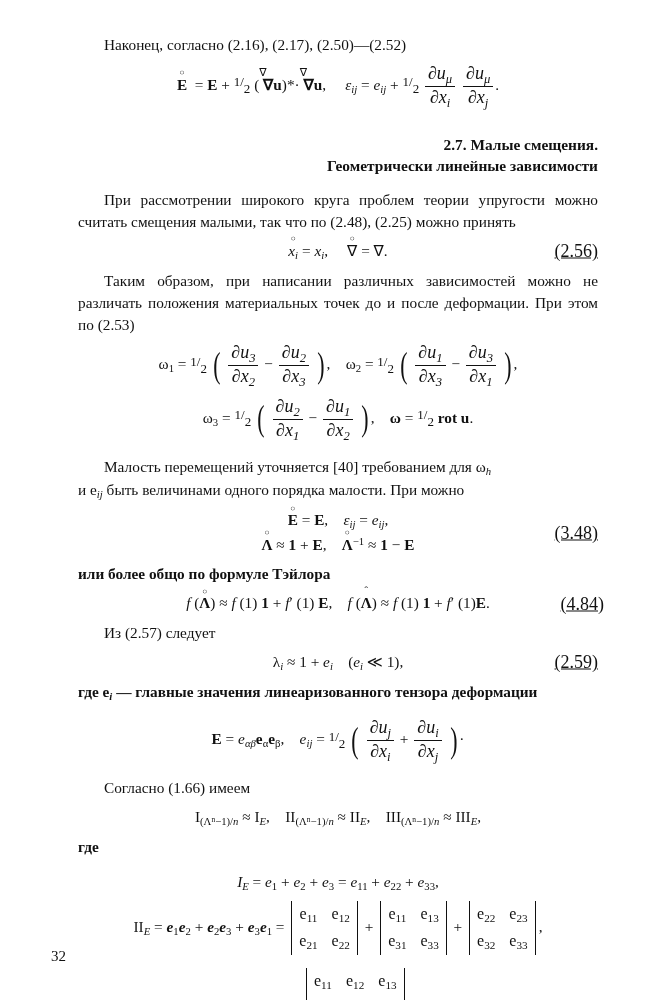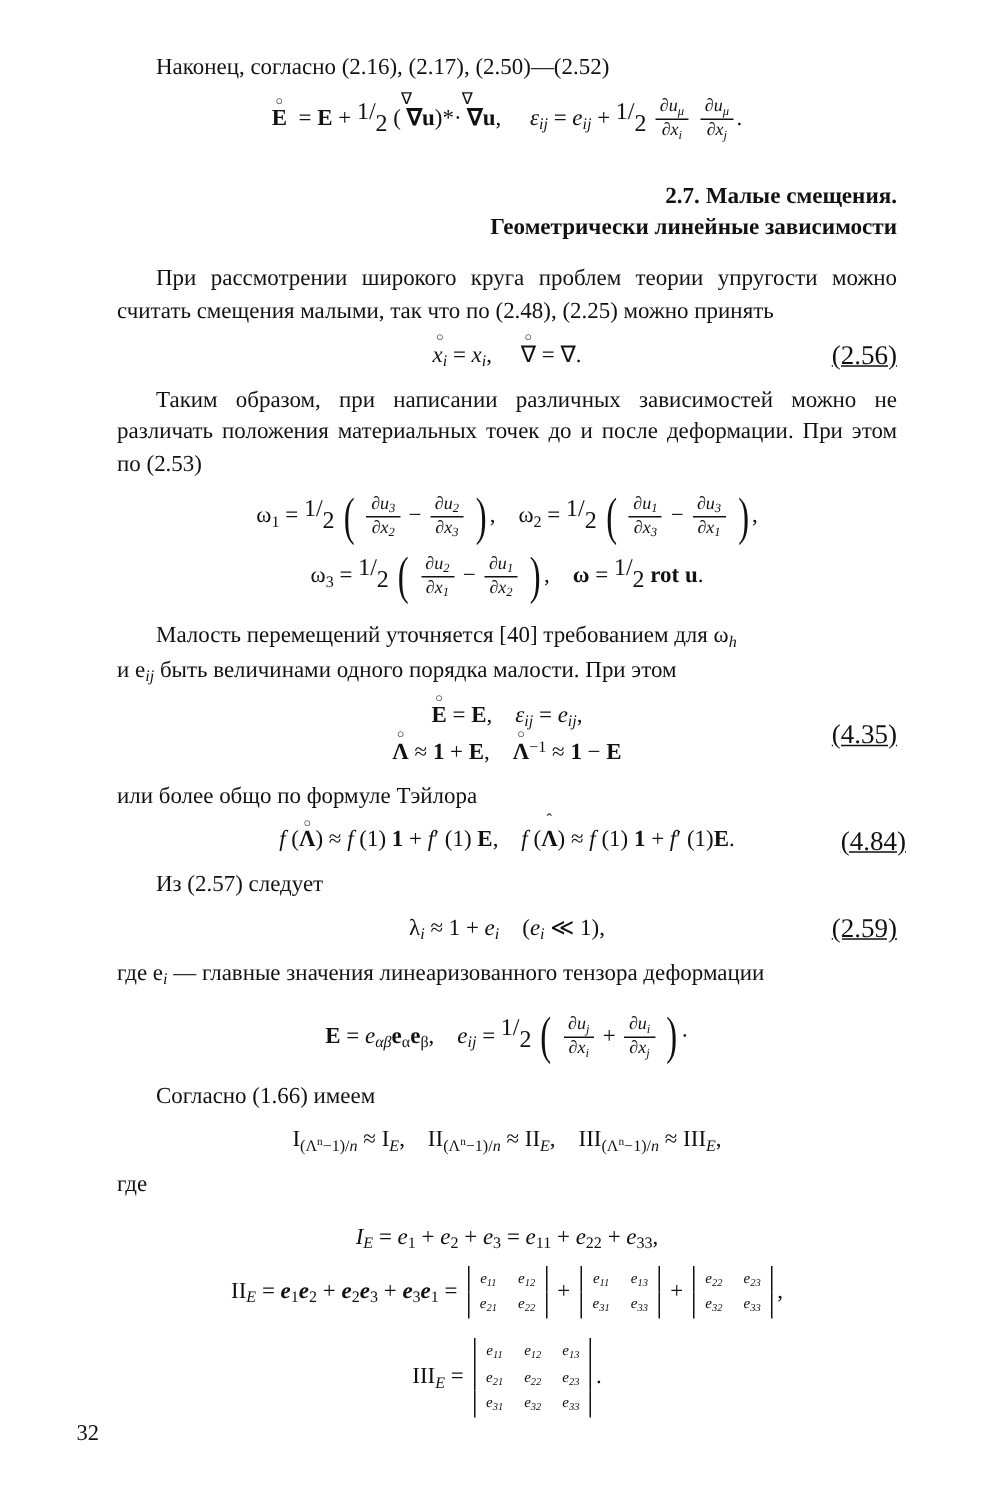--- a/index.html
+++ b/index.html
@@ -28,21 +28,21 @@
     top: 34px;
     width: 520px;
   }
   p.para {
     margin: 0 0 0 0;
     font-size: 15.3px;
     line-height: 1.42;
     text-align: justify;
     text-indent: 26px;
   }
-  p.para.noindent { text-indent: 0; }
+  p.para.noindent { text-indent: 0; font-weight: bold; }
   .sec-title {
     text-align: right;
     font-weight: bold;
     font-size: 15.4px;
     line-height: 1.33;
     margin: 0;
   }
   .eq-block {
     position: relative;
     text-align: center;
@@ -62,29 +62,29 @@
   .spacer-xl { height: 26px; }
 
   i.it { font-style: italic; margin-top: 12px; }
   b.bf { font-weight: bold; font-style: normal; }
   .bi { font-weight: bold; font-style: italic; }
 
   .frac {
     display: inline-block;
     vertical-align: middle;
     text-align: center;
-    font-size: 12px;
+    font-size: 18px;
     line-height: 1.12;
     margin: 0 2px;
   }
   .frac .num { display: block; padding: 0 3px 0px 3px; }
   .frac .den { display: block; border-top: 1px solid #111; padding: 0px 3px 0 3px; text-align: center; }
 
   .halfsm {
-    font-size: 16px;
+    font-size: 13px;
     vertical-align: 0.28em;
   }
   .halfsm .d { vertical-align: -0.5em; font-size: 1em; }
 
   sub { font-size: 0.7em; vertical-align: -0.3em; }
   sup { font-size: 0.7em; vertical-align: 0.45em; }
 
   .ovr {
     position: relative;
     display: inline-block;
@@ -117,22 +117,21 @@
 
   .det {
     display: inline-block;
     vertical-align: middle;
     margin: 0 3px;
   }
   .det table {
     border-collapse: collapse;
     border-left: 1.2px solid #111;
     border-right: 1.2px solid #111;
-    font-size: 10px;
-    font-style: italic;
+    font-size: 16px;
   }
   .det td {
     padding: 1px 7px;
     text-align: center;
   }
 
   .pagenum {
     position: absolute;
     left: 51px;
     top: 948px;
@@ -224,41 +223,41 @@
         <b class="bf">ω</b> = <span class="halfsm">1/<span class="d">2</span></span> <b class="bf">rot u</b>.
       </span>
     </div>
 
     <div class="spacer-m"></div>
 
     <p class="para">
       <span>Малость перемещений уточняется [40] требованием для ω</span><sub><i>h</i></sub>
       <br>
       <span>и e</span><sub><i>ij</i></sub>
-      <span>быть величинами одного порядка малости. При этом</span>
+      <span>быть величинами одного порядка малости. При можно</span>
     </p>
 
     <div class="spacer-s"></div>
 
     <div class="eq-block rel">
       <div class="mathline">
         <span class="inline-eq">
           <span class="ovr"><span class="markcirc">○</span><b class="bf">E</b></span>
           = <b class="bf">E</b>, &nbsp;&nbsp; <i class="it">ε<sub>ij</sub></i> = <i class="it">e<sub>ij</sub></i>,
         </span>
       </div>
       <div class="mathline">
         <span class="inline-eq">
           <span class="ovr"><span class="markcirc">○</span><b class="bf">Λ</b></span>
           ≈ <b class="bf">1</b> + <b class="bf">E</b>, &nbsp;&nbsp;
           <span class="ovr"><span class="markcirc">○</span><b class="bf">Λ</b></span><sup>−1</sup>
           ≈ <b class="bf">1</b> − <b class="bf">E</b>
         </span>
       </div>
-      <span class="eq-num">(4.35)</span>
+      <span class="eq-num">(3.48)</span>
     </div>
 
     <div class="spacer-s"></div>
 
     <p class="para noindent">или более общо по формуле Тэйлора</p>
 
     <div class="spacer-s"></div>
 
     <div class="eq-block rel">
       <span class="inline-eq">

